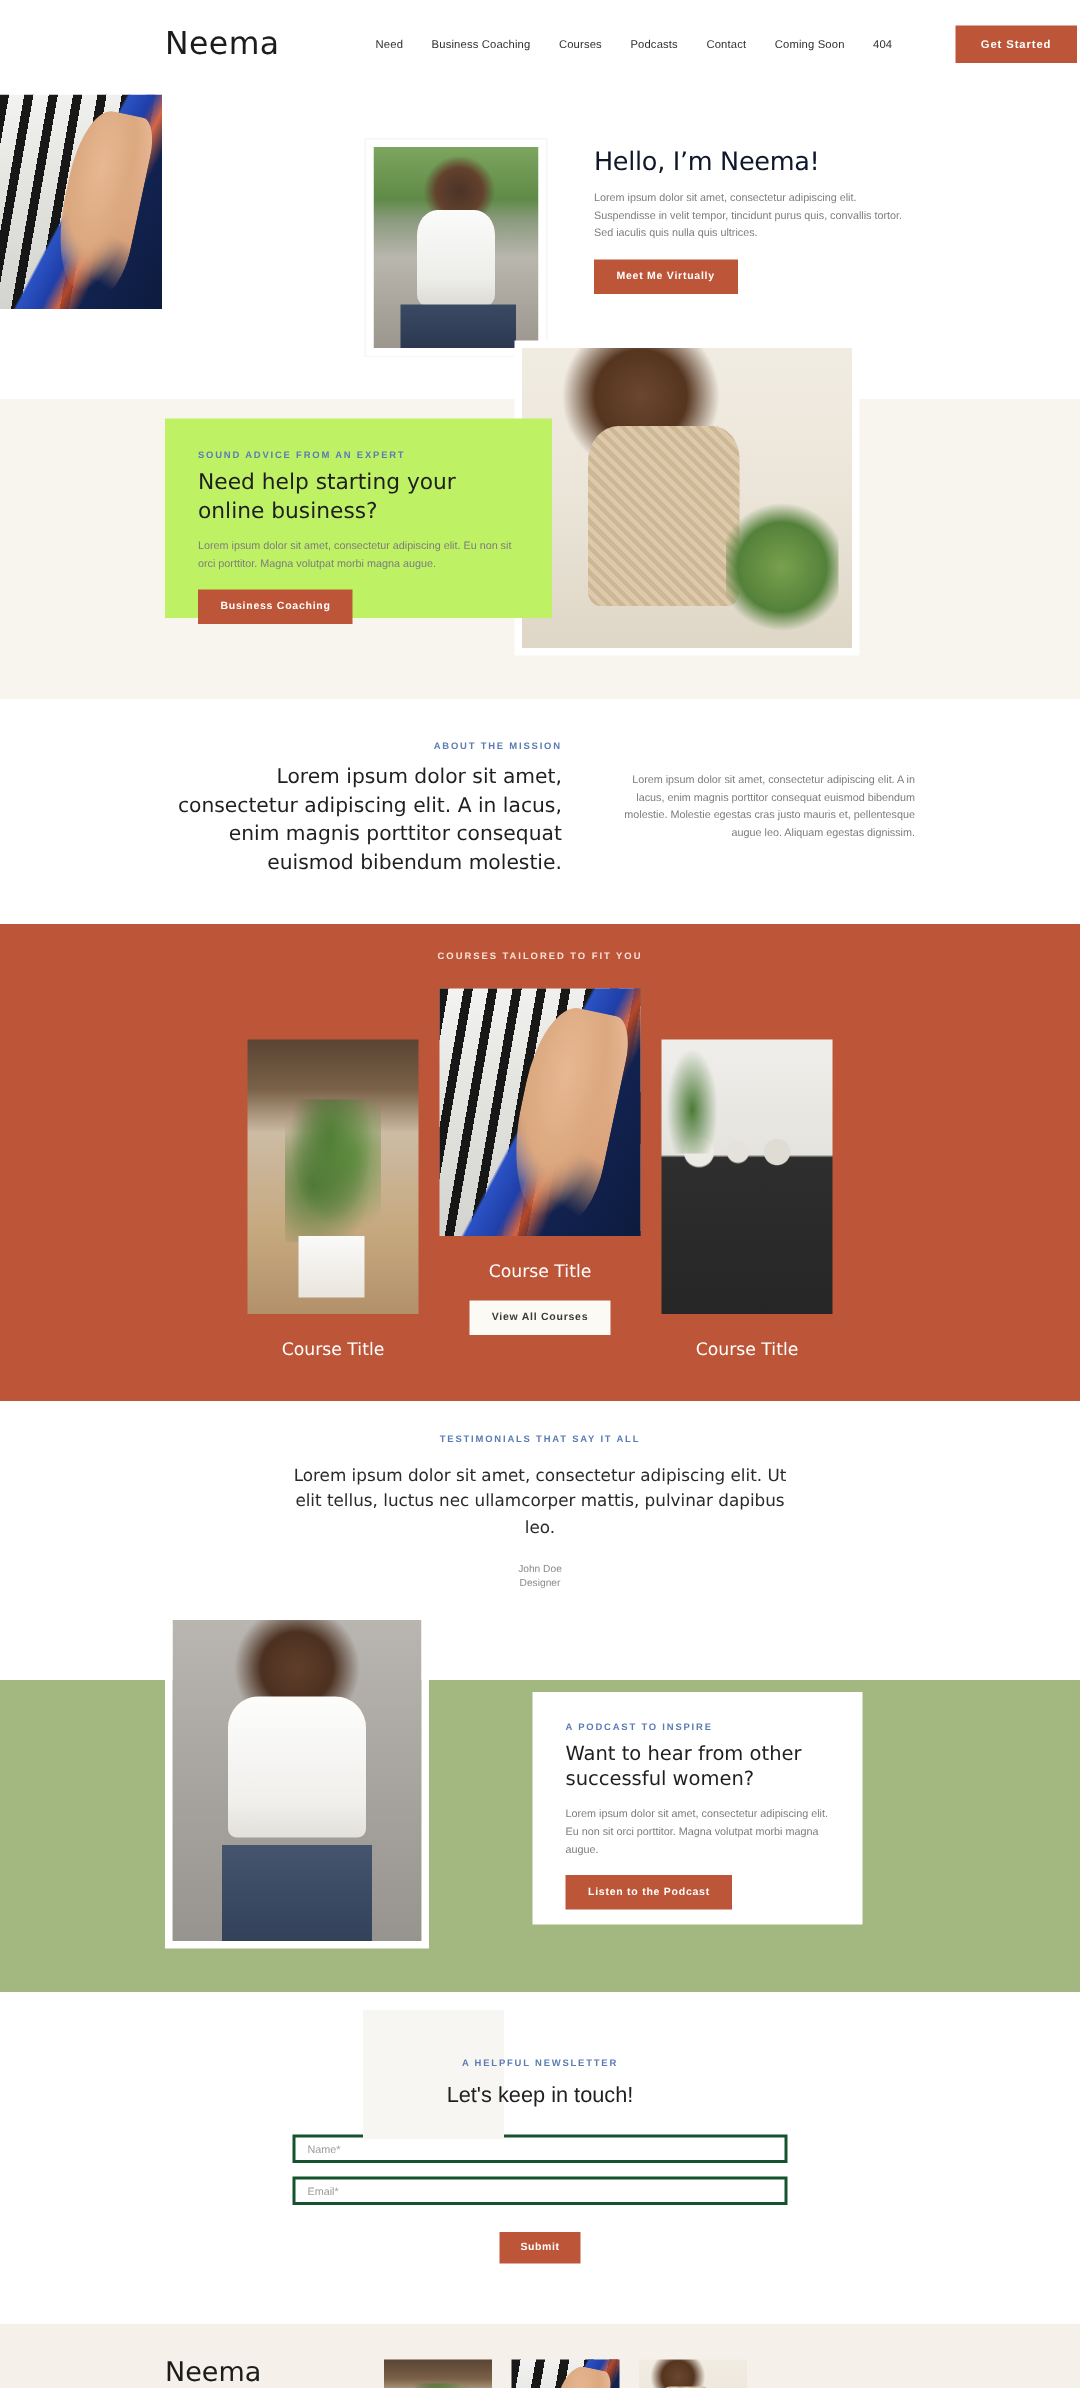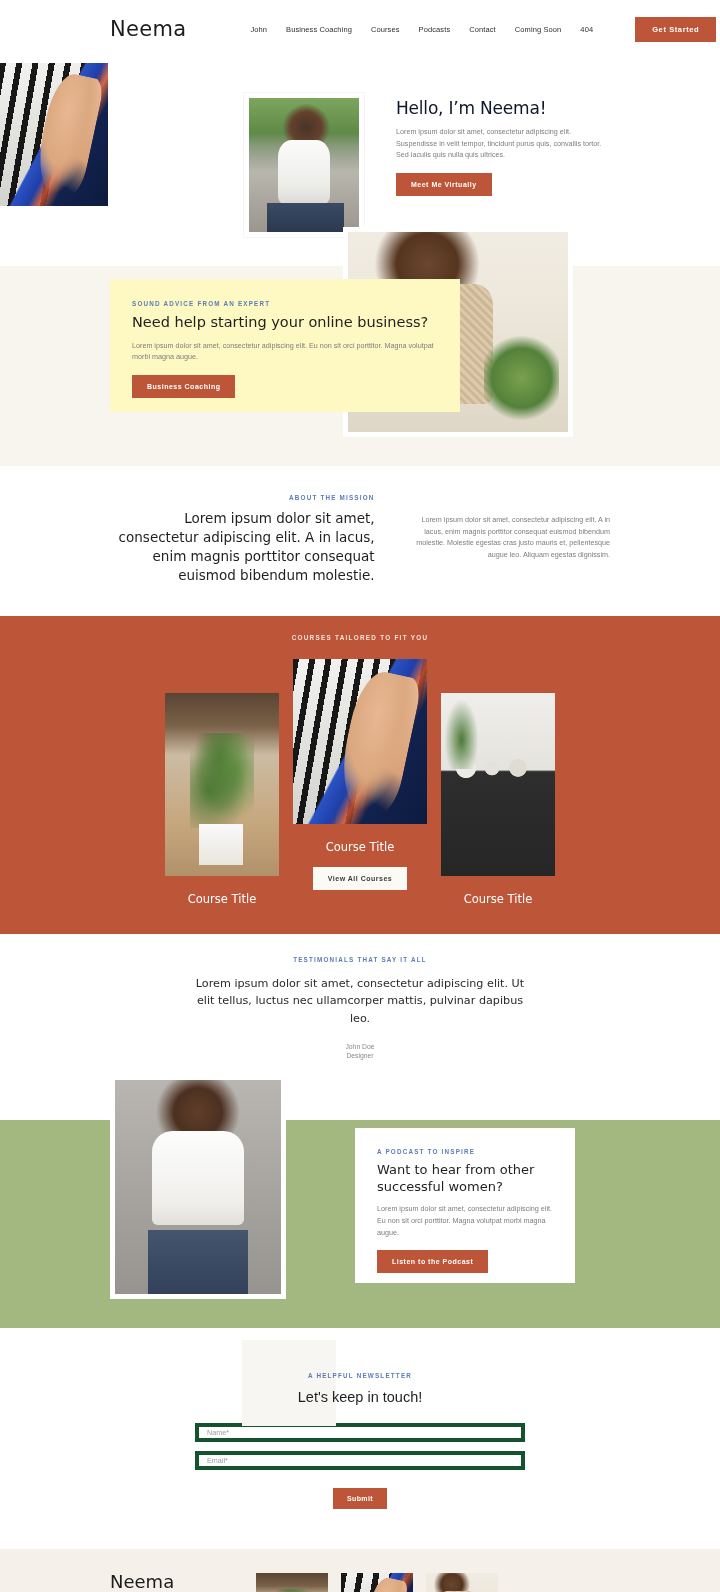--- a/index.html
+++ b/index.html
@@ -184,22 +184,22 @@
   .btn-primary {
     display: inline-block; background: #bd5638; color: #fff;
     font-size: 7px; font-weight: 700; letter-spacing: 0.5px;
     padding: 8px 15px; border: none; cursor: pointer; margin-top: 12px;
     font-family: "Liberation Sans", sans-serif;
   }
 
   
   .advice-band { position: relative; height: 200px; background: #f8f5ef; }
   .advice-card {
-    position: absolute; left: 110px; top: 13px; width: 350px; height: 133px;
-    background: #fef9c3; padding: 21px 22px;
+    position: absolute; left: 110px; top: 13px; width: 258px; height: 133px;
+    background: #bef264; padding: 21px 22px;
     z-index: 3;
   }
   .eyebrow {
     font-size: 6.3px; letter-spacing: 1.2px; font-weight: 700;
     color: #5a7cb4; text-transform: uppercase;
   }
   .h2 {
     font-size: 14.5px; font-weight: 400; color: #1f1f1f; line-height: 1.28;
     margin-top: 6px; font-family: "DejaVu Sans", sans-serif;
   }
@@ -290,21 +290,21 @@
   }
   .n-title {
     font-size: 14.5px; font-weight: 400; color: #1f1f1f; margin-top: 10px;
     position: relative; font-family: Liberation Sans, sans-serif;
   }
   .n-form {
     margin: 18px auto 0 auto; width: 330px;
     display: flex; flex-direction: column; align-items: center; gap: 9px;
   }
   .n-input {
-    width: 330px; height: 19px; border: 4px solid #14532d; background: #fff;
+    width: 330px; height: 19px; border: 2px solid #14532d; background: #fff;
     font-size: 7.2px; color: #8e8e8e; padding: 0 8px;
     font-family: "Liberation Sans", sans-serif; outline: none;
   }
   .n-input::placeholder { color: #9b9b9b; }
   .btn-submit {
     background: #bd5638; color: #fff; font-size: 7px; font-weight: 700;
     letter-spacing: 0.4px; padding: 7px 14px; border: none; cursor: pointer;
     margin-top: 9px; font-family: "Liberation Sans", sans-serif;
   }
 
@@ -320,21 +320,21 @@
   }
   .footer-imgs { display: flex; gap: 13px; margin-left: 6px; margin-top: 2px; }
   .footer-img { width: 72px; height: 72px; }
 </style>
 </head>
 <body>
 
 <div class="header">
   <div class="brand">Neema</div>
   <nav class="nav">
-    <span class="nav-item">John</span>
+    <span class="nav-item">Need</span>
     <span class="nav-item">Business Coaching</span>
     <span class="nav-item">Courses</span>
     <span class="nav-item">Podcasts</span>
     <span class="nav-item">Contact</span>
     <span class="nav-item">Coming Soon</span>
     <span class="nav-item">404</span>
   </nav>
   <button class="cta-top">Get Started</button>
 </div>
 

